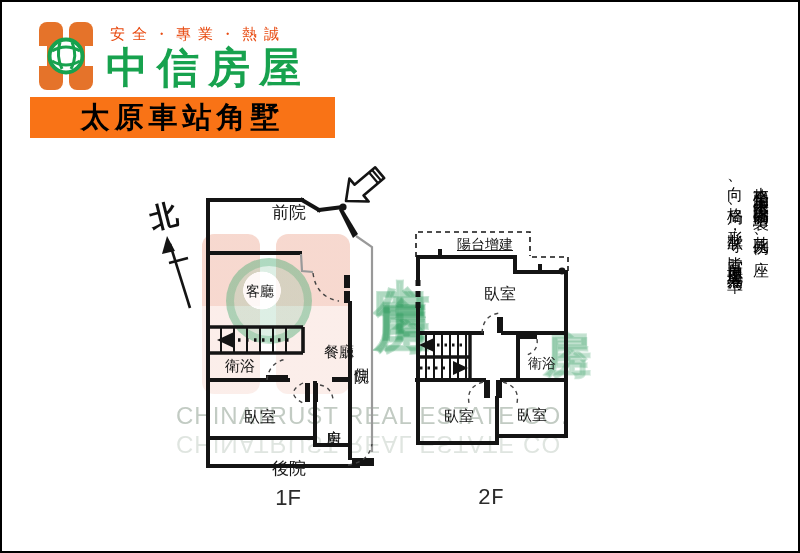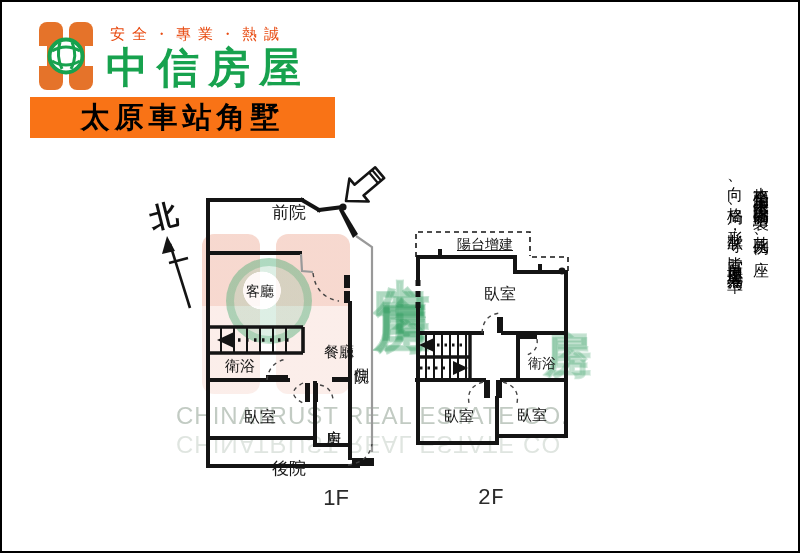--- a/index.html
+++ b/index.html
@@ -183,20 +183,20 @@
   <div class="lbl" style="left:260px;top:417px;font-size:16px;">臥室</div>
   <div class="lbl v" style="left:333px;top:418px;font-size:15px;">廚房</div>
   <div class="lbl" style="left:289px;top:468px;font-size:17px;text-align:center;">後院</div>
 
   <div class="lbl" style="left:485px;top:245px;font-size:14px;text-decoration:underline;">陽台增建</div>
   <div class="lbl" style="left:500px;top:294px;font-size:16px;">臥室</div>
   <div class="lbl" style="left:542px;top:364px;font-size:14px;">衛浴</div>
   <div class="lbl" style="left:459px;top:416px;font-size:15px;">臥室</div>
   <div class="lbl" style="left:532px;top:415px;font-size:15px;">臥室</div>
 
-  <div class="flab" style="left:288px;top:498px;margin-left:48px;">1F</div>
+  <div class="flab" style="left:288px;top:498px;">1F</div>
   <div class="flab" style="left:491px;top:498px;font-family:Liberation Mono, monospace;">2F</div>
 
   <div class="disclaimer">
     <div>本格局圖未依實際比例繪製，其比例、座</div>
     <div>向、格局、形狀等，皆需以房屋現場為準</div>
   </div>
 </div>
 
 </body></html>

